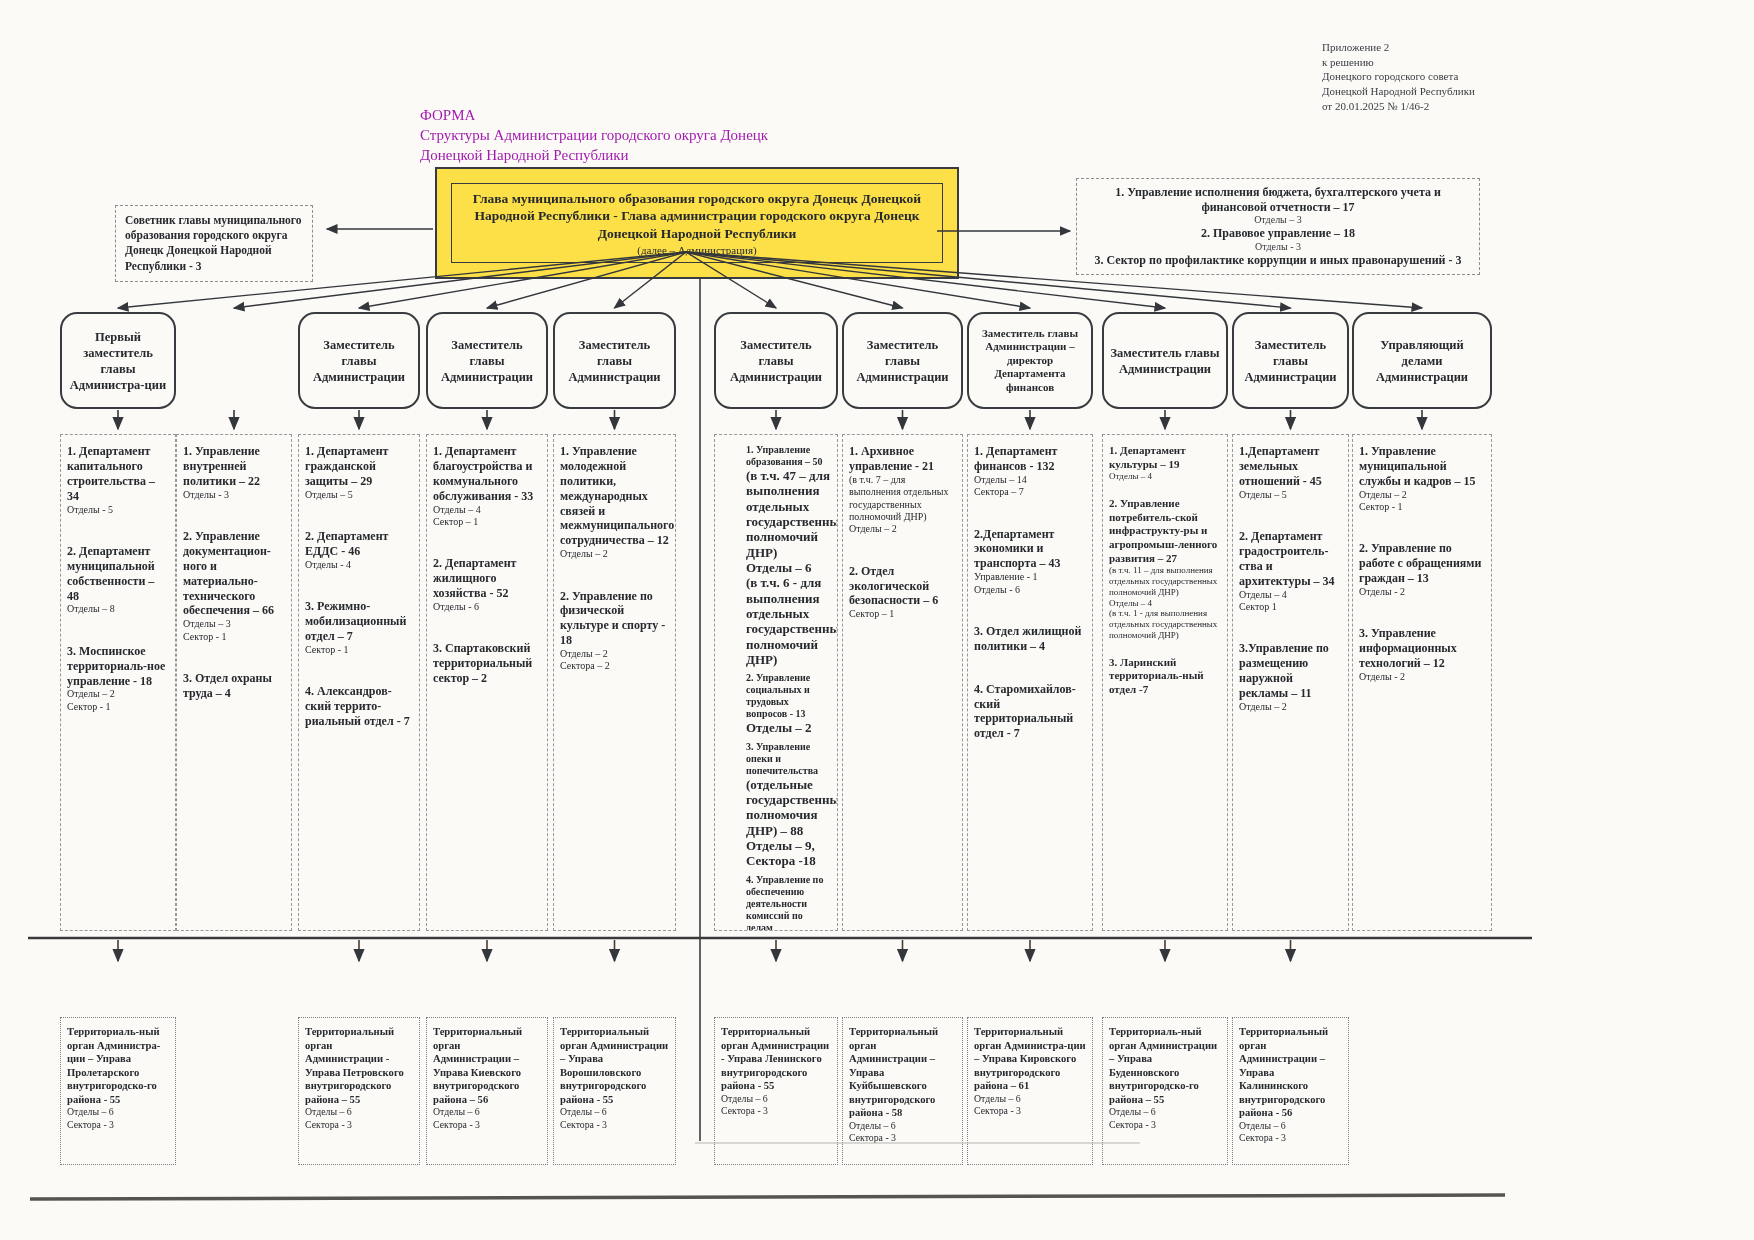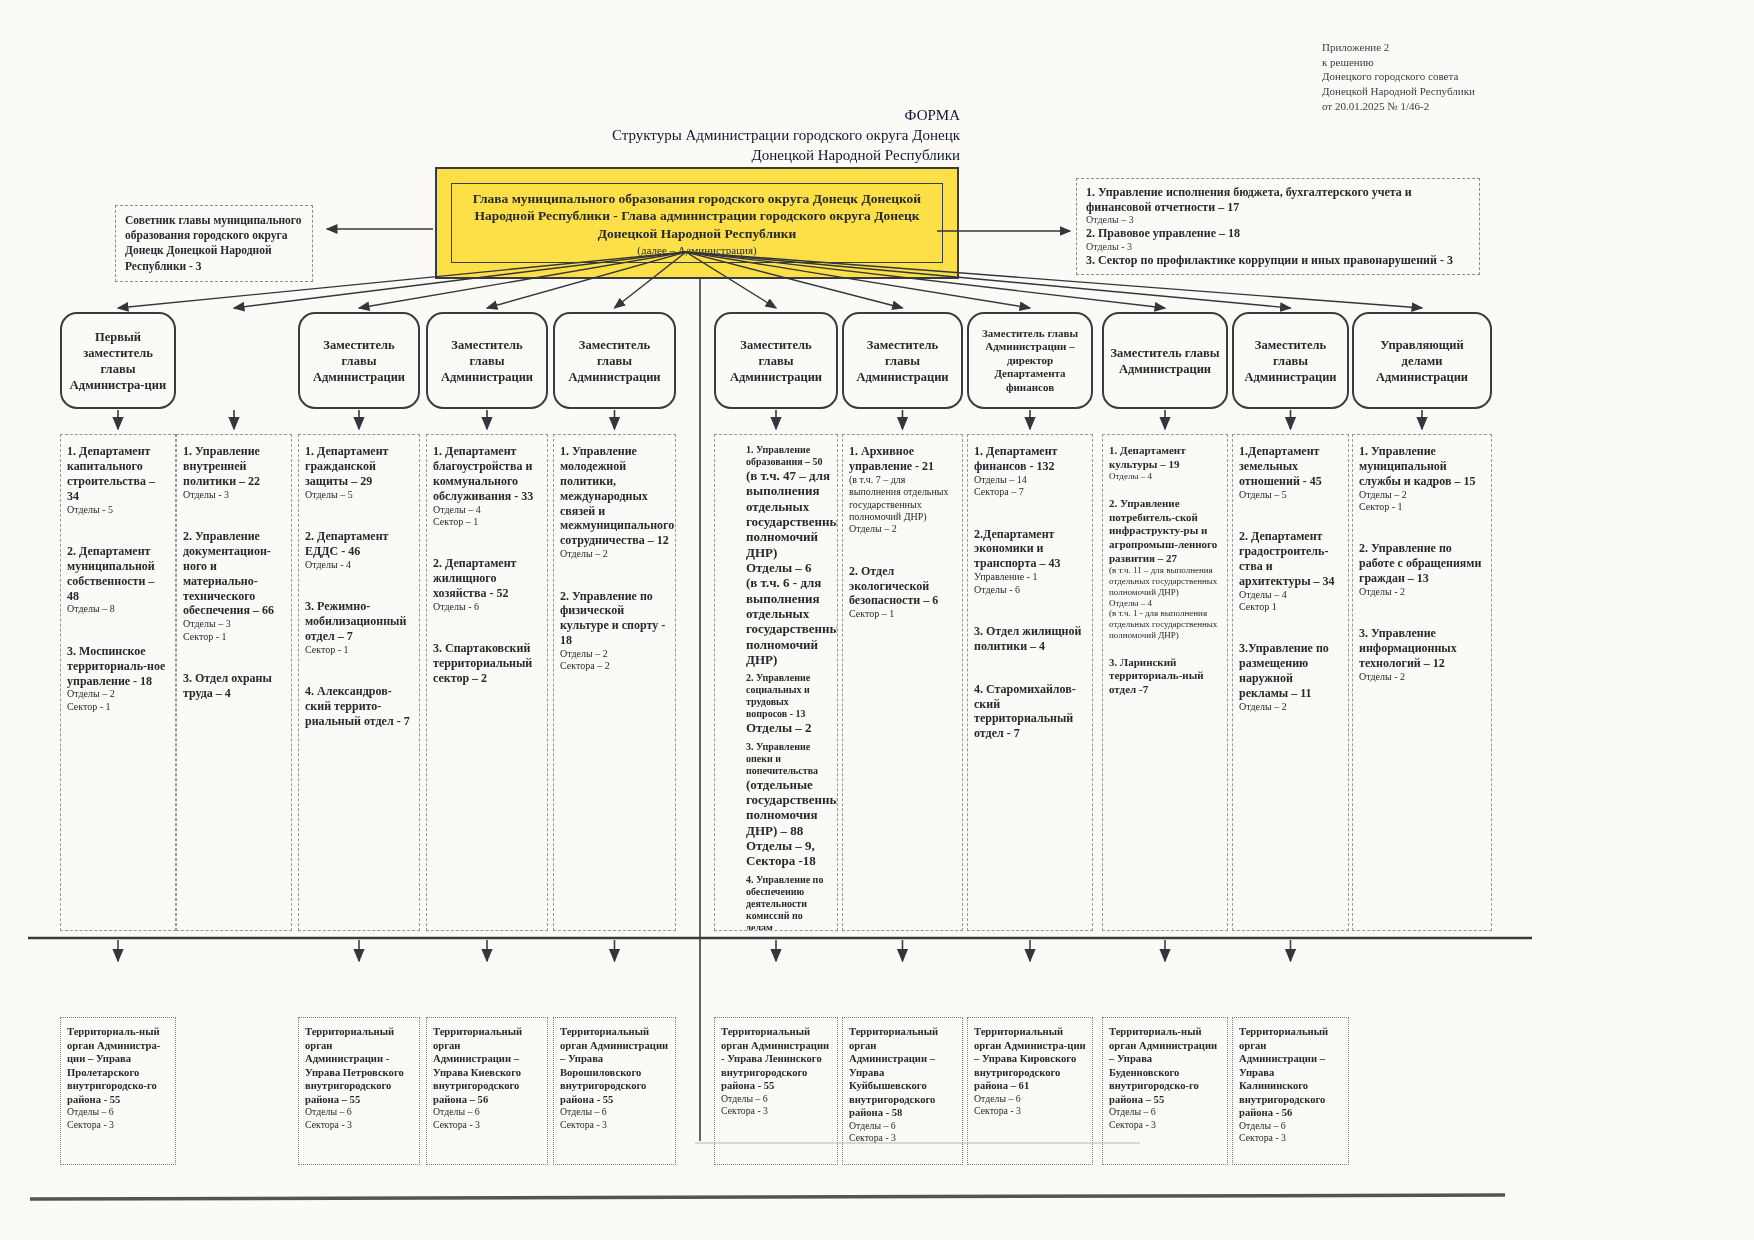--- a/index.html
+++ b/index.html
@@ -1,26 +1,26 @@
 <!DOCTYPE html>
 <html><head>
 <meta charset="utf-8">
 <style>
   html,body{margin:0;padding:0;background:#e9e9e6;}
   .page{position:relative;width:1754px;height:1240px;background:#fbfaf7;
         font-family:"Liberation Serif","DejaVu Serif",serif;color:#26292e;overflow:hidden;}
   .annotation{position:absolute;left:1322px;top:40px;width:190px;font-size:11px;line-height:1.33;color:#3a3d43;}
-  .title{position:absolute;left:420px;top:106px;width:540px;text-align:right;font-size:15px;line-height:1.32;color:#0f172a;}
+  .title{position:absolute;left:420px;top:106px;width:540px;text-align:left;font-size:15px;line-height:1.32;color:#a21caf;}
   .head-box{position:absolute;left:435px;top:167px;width:524px;border:2px solid #383b40;padding:14px;box-sizing:border-box;background:#fde047;}
   .head-inner{border:1px solid #383b40;padding:6px 10px;text-align:center;}
   .head-main{font-weight:bold;font-size:13.5px;line-height:1.28;}
   .head-sub{font-size:11px;margin-top:2px;}
   .advisor-box{position:absolute;left:115px;top:205px;width:198px;border:1px dashed #8b8d90;
                padding:7px 9px;font-weight:bold;font-size:11.5px;line-height:1.32;box-sizing:border-box;}
-  .staff-box{position:absolute;left:1076px;top:178px;width:404px;border:1px dashed #8b8d90;padding:6px 9px;box-sizing:border-box;}
+  .staff-box{position:absolute;left:1076px;top:178px;width:404px;border:1px dashed #8b8d90;padding:6px 9px;box-sizing:border-box;text-align:center;}
   .staff-b{font-weight:bold;font-size:12px;line-height:1.22;}
   .staff-n{font-size:10px;line-height:1.2;color:#34373c;}
   .col{position:absolute;top:0;height:1240px;}
   .col-header{position:absolute;top:312px;left:0;right:0;height:97px;border:2px solid #383b40;border-radius:17px;
               display:flex;align-items:center;justify-content:center;text-align:center;font-weight:bold;
               font-size:12.5px;line-height:1.28;padding:4px 6px;box-sizing:border-box;background:#fbfaf7;}
   .col-header.sm{font-size:11px;line-height:1.22;}
   .col-box{position:absolute;top:434px;left:0;right:0;height:497px;border:1px dashed #95979b;
            padding:9px 6px;box-sizing:border-box;overflow:hidden;}
   .unit{margin-bottom:28px;}

